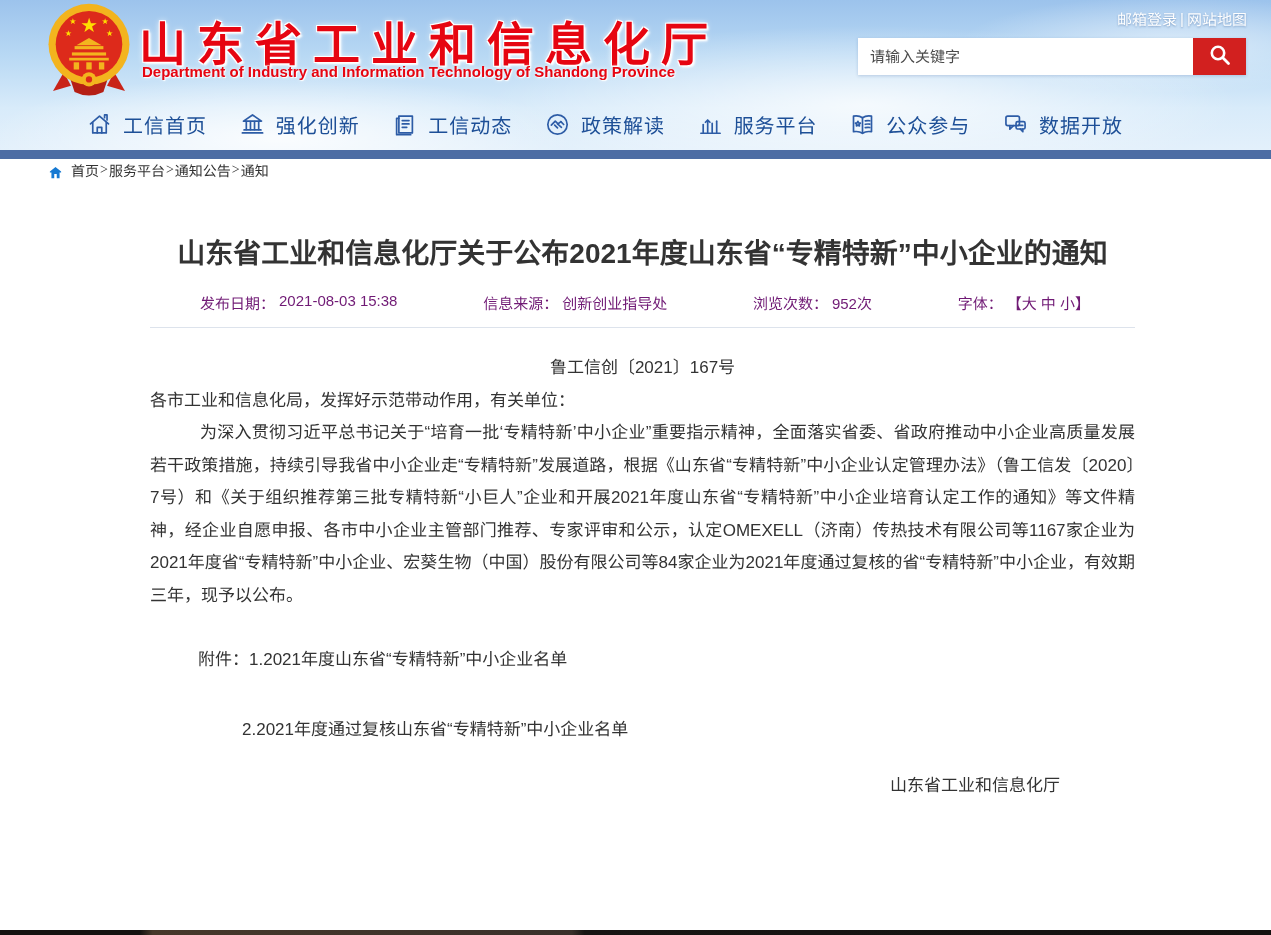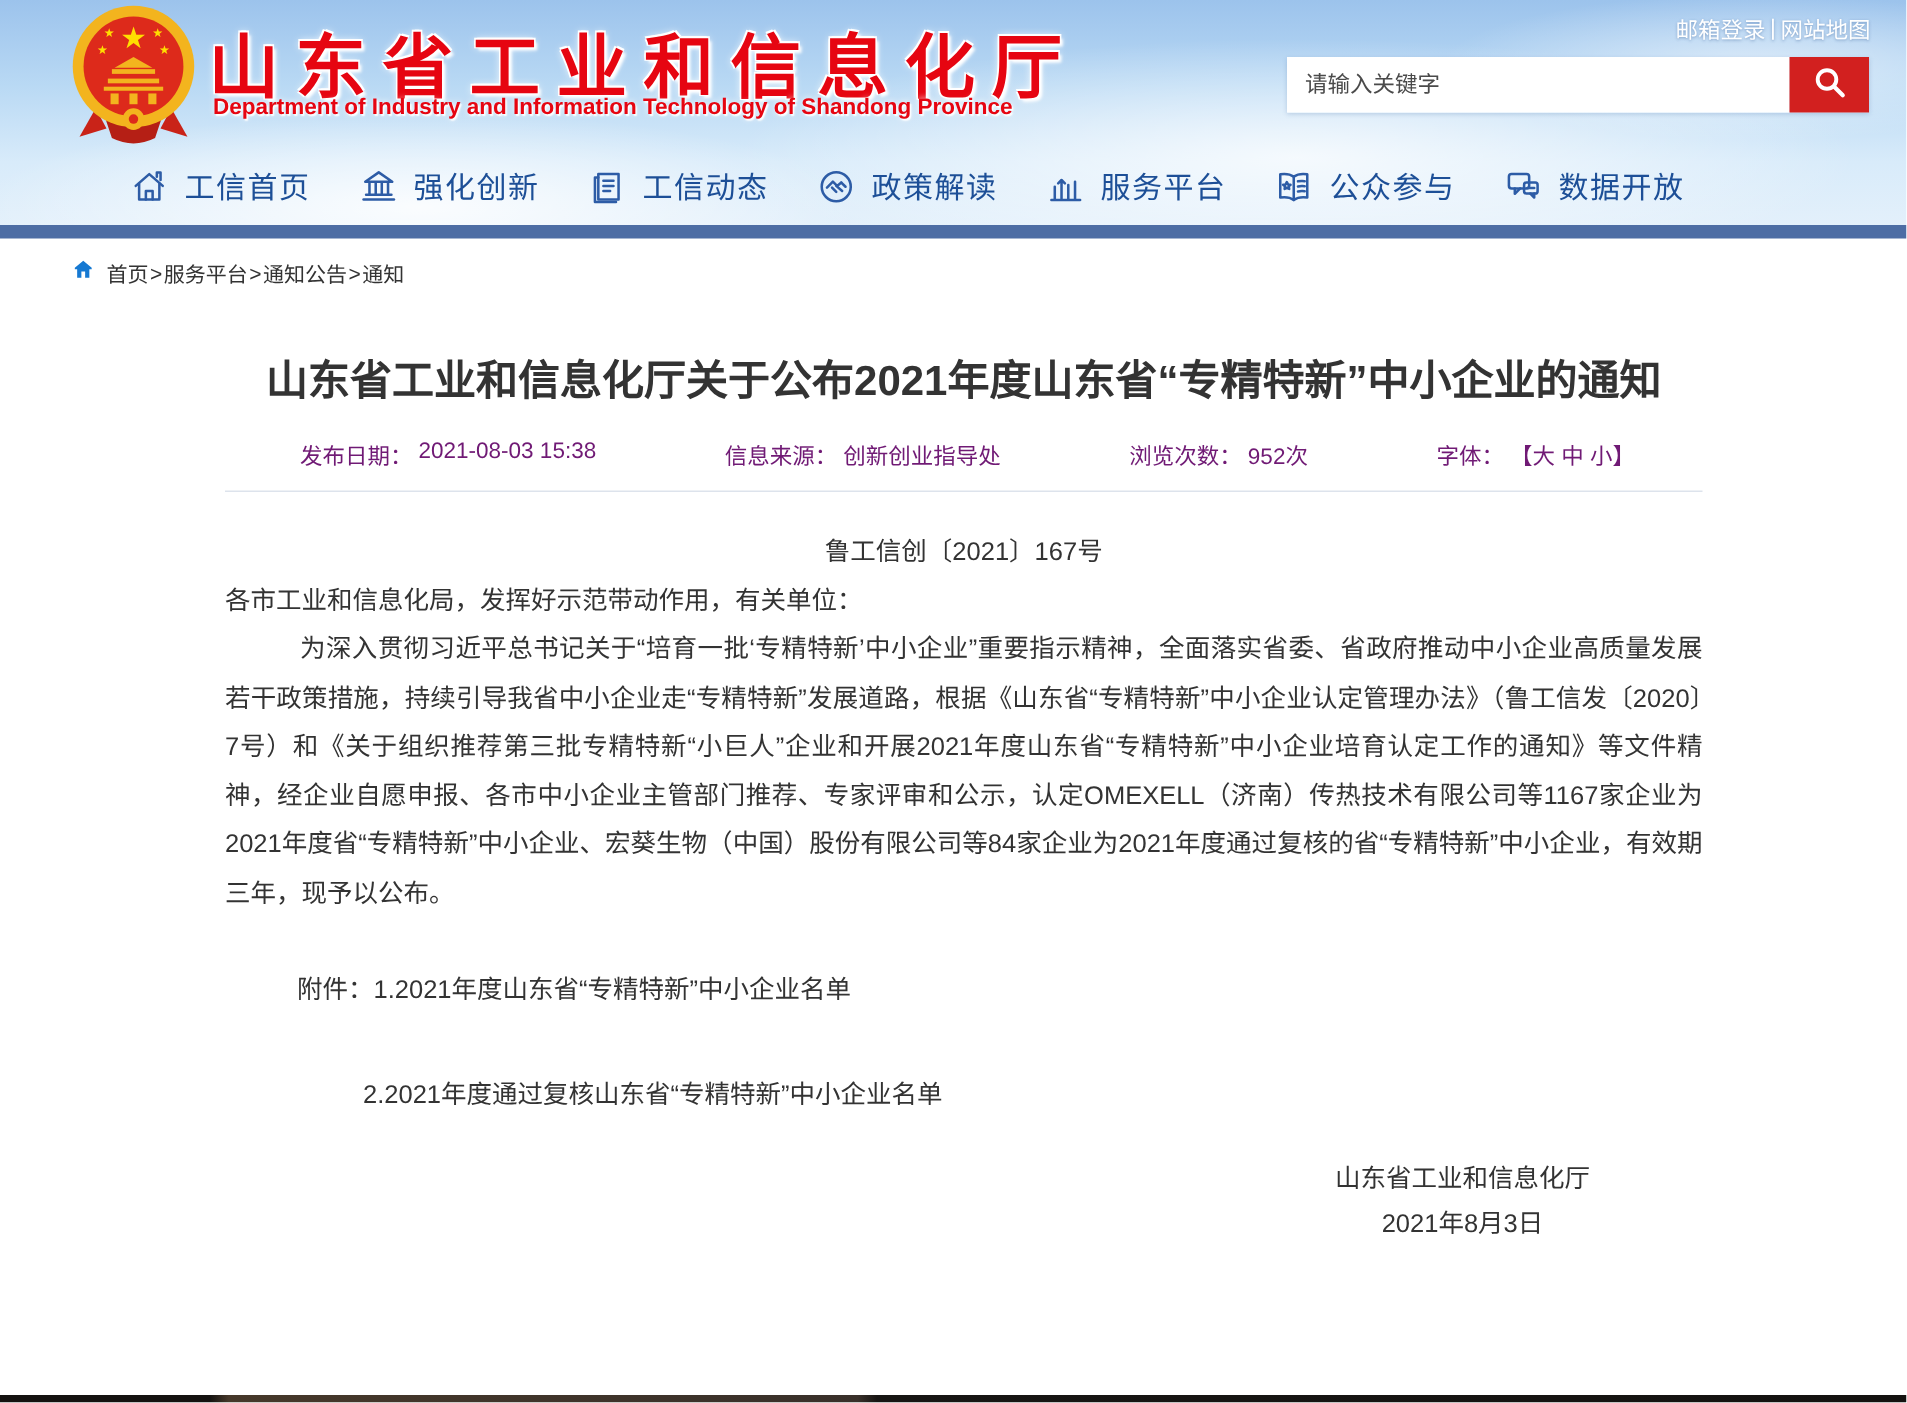--- a/index.html
+++ b/index.html
@@ -43,31 +43,31 @@
     font-family:"Liberation Sans","DejaVu Sans",sans-serif;
   }
   .search-box input::placeholder{color:#4a4a4a;opacity:1;}
   .search-btn{
     width:53px;border:0;background:#d2201f;cursor:pointer;display:flex;align-items:center;justify-content:center;
   }
   
   .nav{
     position:absolute;left:0;top:98px;width:1165px;height:52px;
     display:flex;align-items:center;justify-content:space-between;
-    padding:0 42px 0 86px;box-sizing:border-box;font-family:Liberation Mono, monospace;
+    padding:0 42px 0 86px;box-sizing:border-box;
   }
   .nav-item{display:flex;align-items:center;gap:10px;cursor:pointer;text-decoration:none;}
   .nav-item span.lbl{font-size:20px;color:#1d4f97;letter-spacing:1px;white-space:nowrap;}
   .nav-ic svg{width:27px;height:27px;display:block;}
   .nav-ic svg *{stroke:#2d5ca6;stroke-width:1.5;fill:none;stroke-linejoin:round;stroke-linecap:round;}
   .blue-bar{position:absolute;left:0;top:150px;width:1271px;height:9px;background:#4d6da4;}
   
   .breadcrumb{
-    position:absolute;left:48px;top:172px;display:flex;align-items:flex-start;gap:8px;
-    font-size:14px;color:#333;
+    position:absolute;left:48px;top:160px;display:flex;align-items:flex-end;gap:8px;
+    font-size:14px;color:#333;font-family:Liberation Serif, serif;
   }
   .breadcrumb .crumb{cursor:pointer;}
   .breadcrumb .sep{color:#333;margin:0 1px;}
   
   .article{position:absolute;left:150px;top:232px;width:985px;color:#333;}
   .article-title{
     font-size:28px;font-weight:bold;line-height:44px;text-align:center;color:#333;
     margin:0 0 0 0;padding:0 10px;
   }
   .meta-row{
@@ -276,18 +276,17 @@
       <div class="att-line1">
         <span>附件：</span><span class="att-item">1.2021年度山东省“专精特新”中小企业名单</span>
       </div>
       <div class="att-line2">
         <span class="att-item">2.2021年度通过复核山东省“专精特新”中小企业名单</span>
       </div>
     </div>
 
     <div class="signature">
       <div>山东省工业和信息化厅</div>
-      <div>2021年8月3日</div>
     </div>
   </div>
 </div>
 
 <div class="footer-edge"></div>
 
 </body></html>

